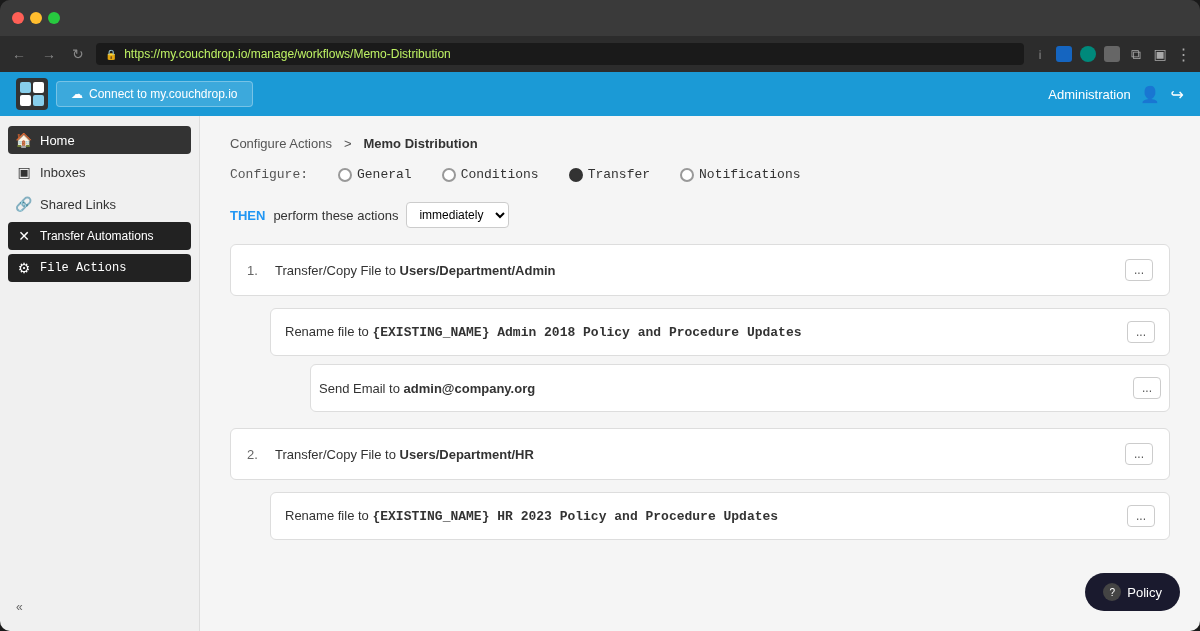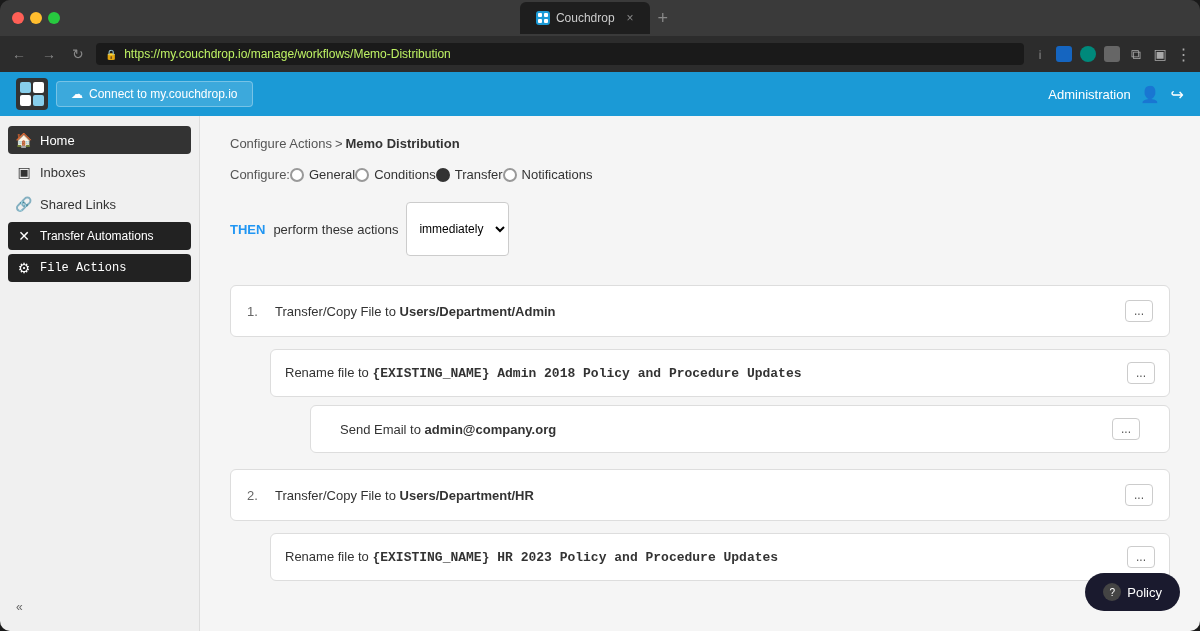--- a/index.html
+++ b/index.html
@@ -39,75 +39,60 @@
     
     .sidebar { width: 200px; background: #f0f0f0; display: flex; flex-direction: column; padding: 8px 0; border-right: 1px solid #ddd; }
     .sidebar-item { display: flex; align-items: center; gap: 8px; padding: 8px 16px; cursor: pointer; font-size: 13px; color: #333; }
     .sidebar-item.active { background: #333; color: white; border-radius: 4px; margin: 2px 8px; padding: 6px 8px; }
     .sidebar-icon { width: 16px; height: 16px; display: flex; align-items: center; justify-content: center; font-size: 14px; }
     .sidebar-bottom { margin-top: auto; padding: 8px 16px; }
     .collapse-btn { color: #666; font-size: 12px; cursor: pointer; }
 
     
     .content { flex: 1; background: #f5f5f5; overflow-y: auto; padding: 20px 30px; }
-    .breadcrumb { font-size: 13px; color: #333; margin-bottom: 16px; display: flex; align-items: center; gap: 3px; }
-
-    
-    .config-row { display: flex; align-items: center; gap: 0; margin-bottom: 20px; }
+    .breadcrumb { font-size: 13px; color: #333; margin-bottom: 16px; display: flex; align-items: center; gap: 12px; }
+
+    
+    .config-row { display: flex; align-items: center; gap: 30px; margin-bottom: 20px; font-family: Liberation Mono, monospace; }
     .radio-option { display: flex; align-items: flex-end; gap: 5px; font-size: 13px; color: #333; cursor: pointer; }
     .radio-circle { width: 14px; height: 14px; border-radius: 50%; border: 2px solid #999; background: white; }
     .radio-circle.active { border-color: #333; background: #333; }
 
     
-    .then-row { display: flex; align-items: center; gap: 8px; margin-bottom: 29px; }
+    .then-row { display: flex; align-items: center; gap: 8px; margin-bottom: 16px; }
     .then-label { color: #2196f3; font-weight: 600; font-size: 13px; }
     .then-text { font-size: 13px; color: #333; }
-    .then-select { border: 1px solid #ccc; border-radius: 4px; padding: 18px 8px; font-size: 12px; background: white; cursor: pointer; }
+    .then-select { border: 1px solid #ccc; border-radius: 4px; padding: 4px 8px; font-size: 12px; background: white; cursor: pointer; }
 
     
     .action-card { background: white; border: 1px solid #ddd; border-radius: 6px; margin-bottom: 12px; padding: 14px 16px; display: flex; align-items: center; justify-content: space-between; }
     .action-number { color: #666; font-size: 13px; margin-right: 8px; min-width: 20px; }
     .action-text { font-size: 13px; color: #333; flex: 1; }
     .action-text code, .action-bold { font-family: 'Courier New', monospace; font-weight: 700; }
     .action-menu-btn { background: white; border: 1px solid #ccc; border-radius: 4px; padding: 3px 8px; cursor: pointer; font-size: 12px; color: #555; }
 
     .sub-action-card { background: white; border: 1px solid #ddd; border-radius: 6px; margin-bottom: 8px; margin-left: 40px; padding: 12px 14px; display: flex; align-items: center; justify-content: space-between; }
-    .sub-sub-action-card { background: white; border: 1px solid #ddd; border-radius: 6px; margin-bottom: 8px; margin-left: 80px; padding: 12px 29px; display: flex; align-items: center; justify-content: space-between; }
+    .sub-sub-action-card { background: white; border: 1px solid #ddd; border-radius: 6px; margin-bottom: 8px; margin-left: 80px; padding: 12px 8px; display: flex; align-items: center; justify-content: space-between; }
 
     .action-group { margin-bottom: 16px; }
 
     
     .support-btn { position: fixed; bottom: 20px; right: 20px; background: #1a1a2e; color: white; border-radius: 20px; padding: 10px 18px; font-size: 13px; cursor: pointer; display: flex; align-items: center; gap: 6px; z-index: 100; }
     .support-icon { width: 18px; height: 18px; border-radius: 50%; background: #444; display: flex; align-items: center; justify-content: center; font-size: 10px; }
   </style>
 </head>
 <body>
 
 <div class="browser-window">
 
   <div class="browser-titlebar">
     <div class="traffic-lights">
       <div class="traffic-light tl-red"></div>
       <div class="traffic-light tl-yellow"></div>
       <div class="traffic-light tl-green"></div>
-    </div>
-    <div style="flex:1; display:flex; align-items:center; justify-content:center;">
-      <div class="tab">
-        <div class="tab-icon" style="background:#1b9ad6; border-radius:3px;">
-          <svg width="10" height="10" viewBox="0 0 10 10">
-              <rect x="0" y="0" width="4" height="4" fill="white" rx="1"></rect>
-              <rect x="6" y="0" width="4" height="4" fill="white" rx="1"></rect>
-              <rect x="0" y="6" width="4" height="4" fill="white" rx="1"></rect>
-              <rect x="6" y="6" width="4" height="4" fill="white" rx="1"></rect>
-            </svg>
-        </div>
-        <span>Couchdrop</span>
-        <span style="color:#888; margin-left:6px; font-size:12px;">×</span>
-      </div>
-      <span style="color:#888; font-size:18px; margin-left:8px; cursor:pointer;">+</span>
     </div>
     <div style="width:60px;"></div>
   </div>
 
   <div class="address-bar-row">
     <span class="nav-btn">←</span>
     <span class="nav-btn">→</span>
     <span class="nav-btn">↻</span>
     <div class="address-bar">
       <span class="address-lock">🔒</span>

